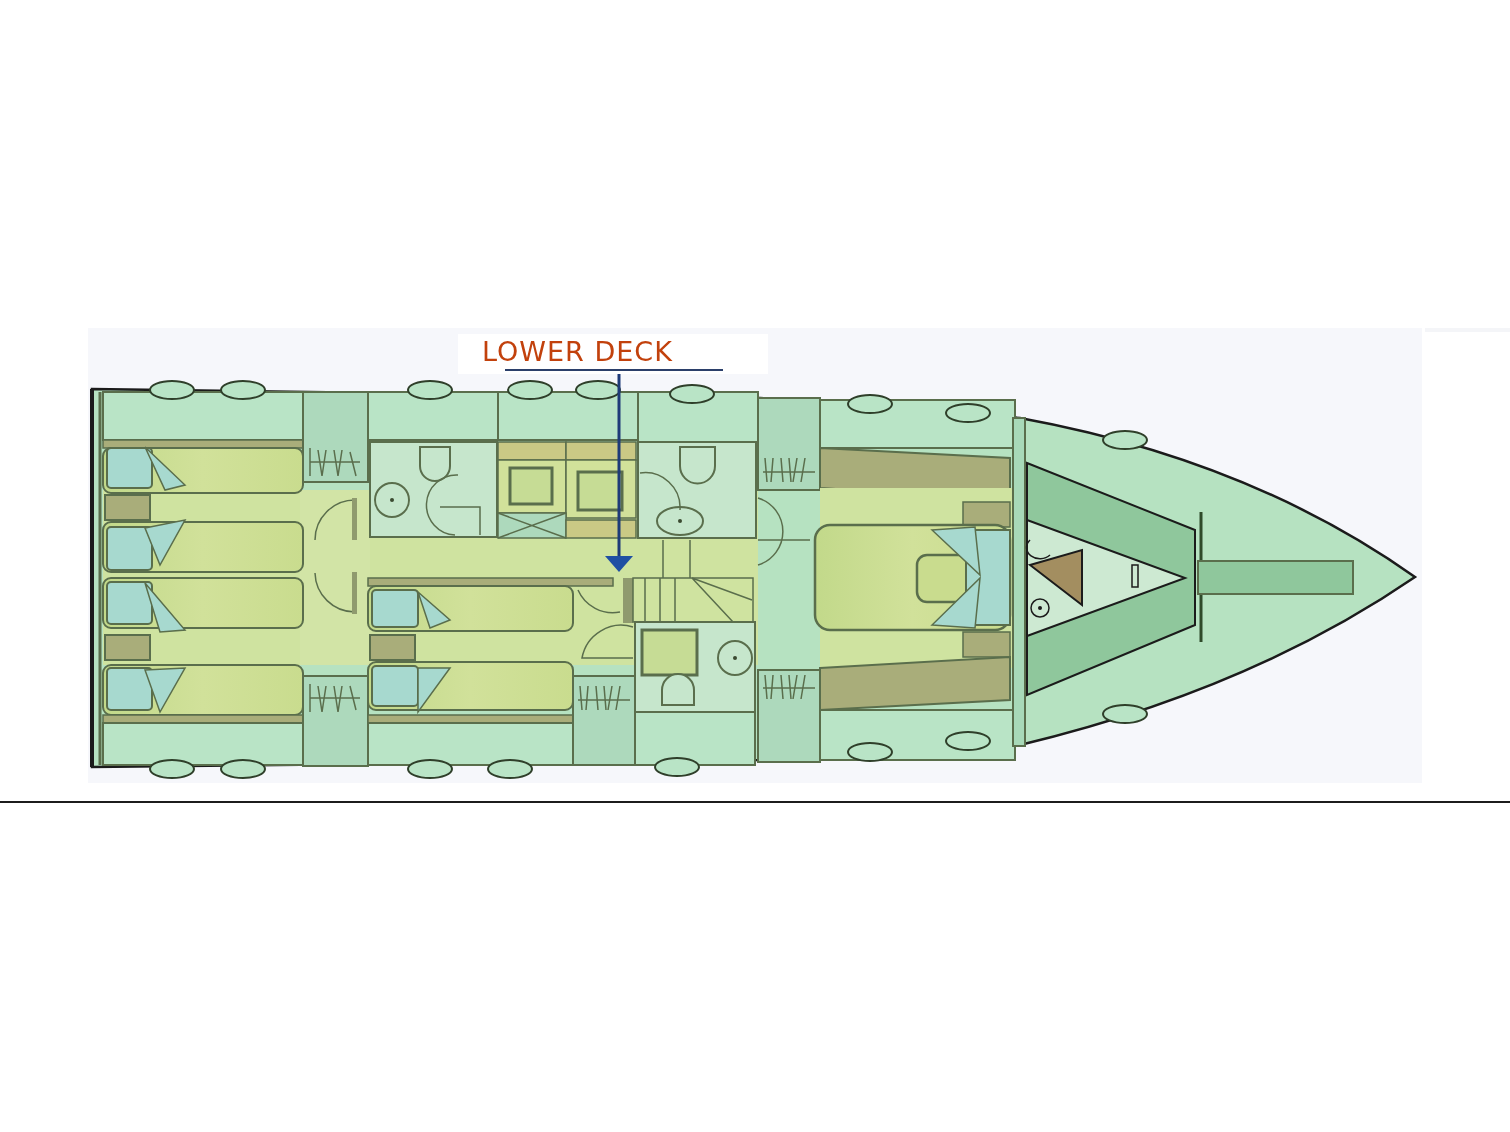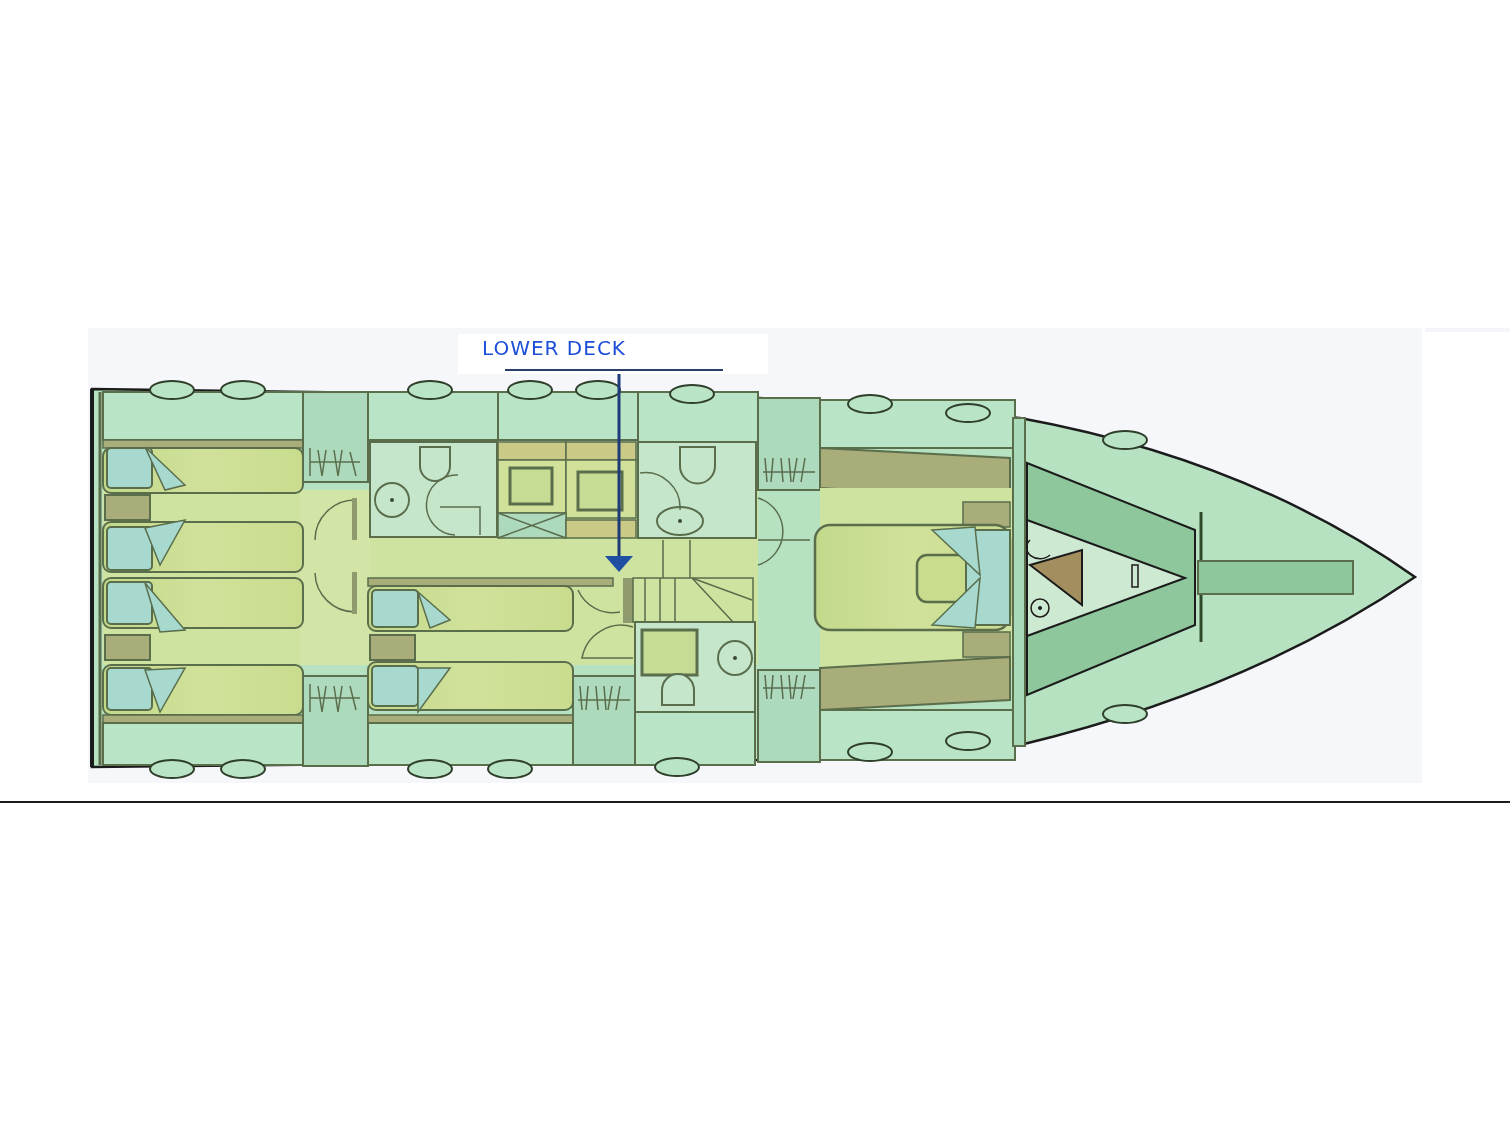--- a/index.html
+++ b/index.html
@@ -1,20 +1,20 @@
 <!DOCTYPE html>
 <html><head>
 <meta charset="utf-8">
 <style>
   html, body { margin:0; padding:0; background:#ffffff; }
   body { width:1510px; height:1132px; position:relative; overflow:hidden; font-family:"Liberation Sans", sans-serif; }
   .panel { position:absolute; left:88px; top:328px; width:1334px; height:455px; background:#f6f7fb; }
   .panel-top-right { position:absolute; left:1425px; top:328px; width:85px; height:4px; background:#f4f5f8; }
   .title-box { position:absolute; left:458px; top:334px; width:310px; height:40px; background:#ffffff; }
-  .title { position:absolute; left:482px; top:336px; font-size:20px; letter-spacing:1px; color:#1d4ed8; font-family:"DejaVu Sans", sans-serif; }
+  .title { position:absolute; left:482px; top:336px; font-size:27px; letter-spacing:1px; color:#c2410c; font-family:"DejaVu Sans", sans-serif; }
   .title-underline { position:absolute; left:505px; top:369px; width:218px; height:2px; background:#2b3f6a; }
   .baseline { position:absolute; left:0; top:801px; width:1510px; height:2px; background:#1c1c1c; }
   svg.plan { position:absolute; left:0; top:0; }
 </style>
 </head>
 <body>
 
 <div class="panel"></div>
 <div class="panel-top-right"></div>
 

